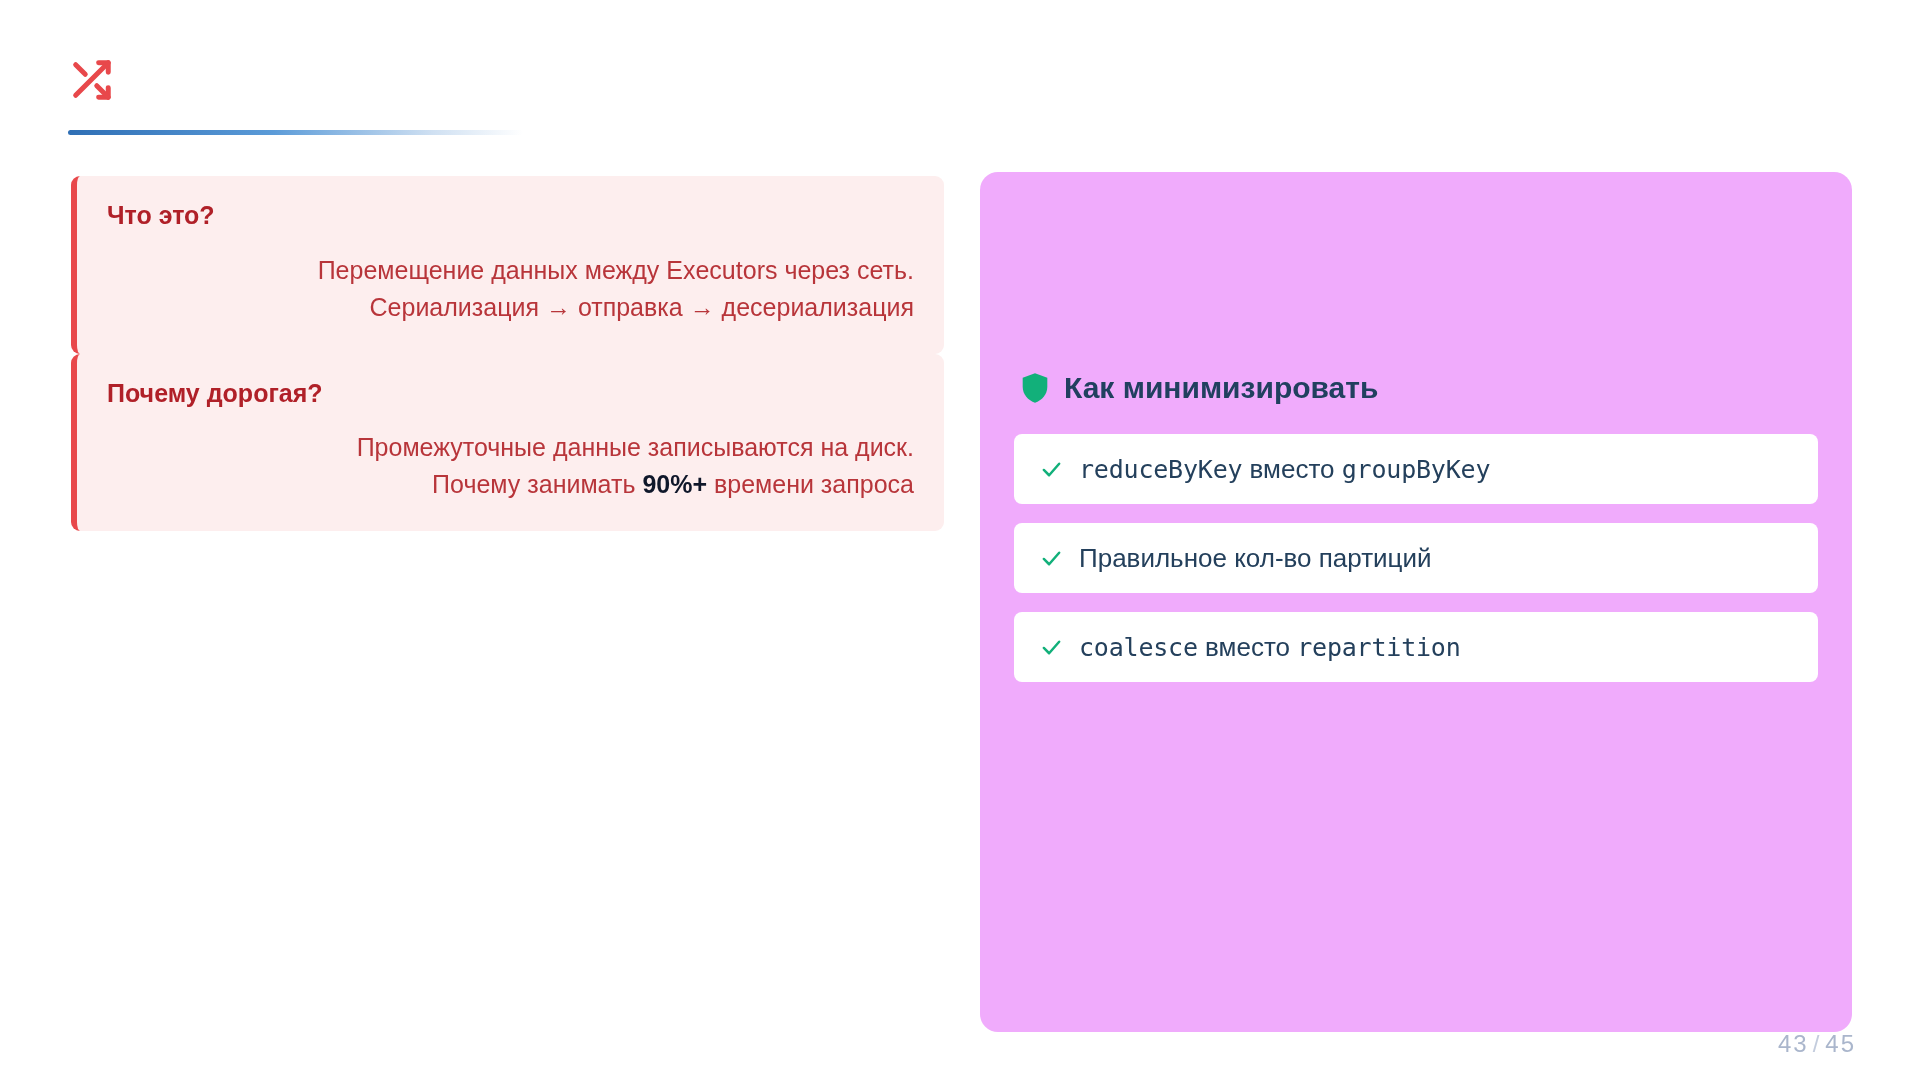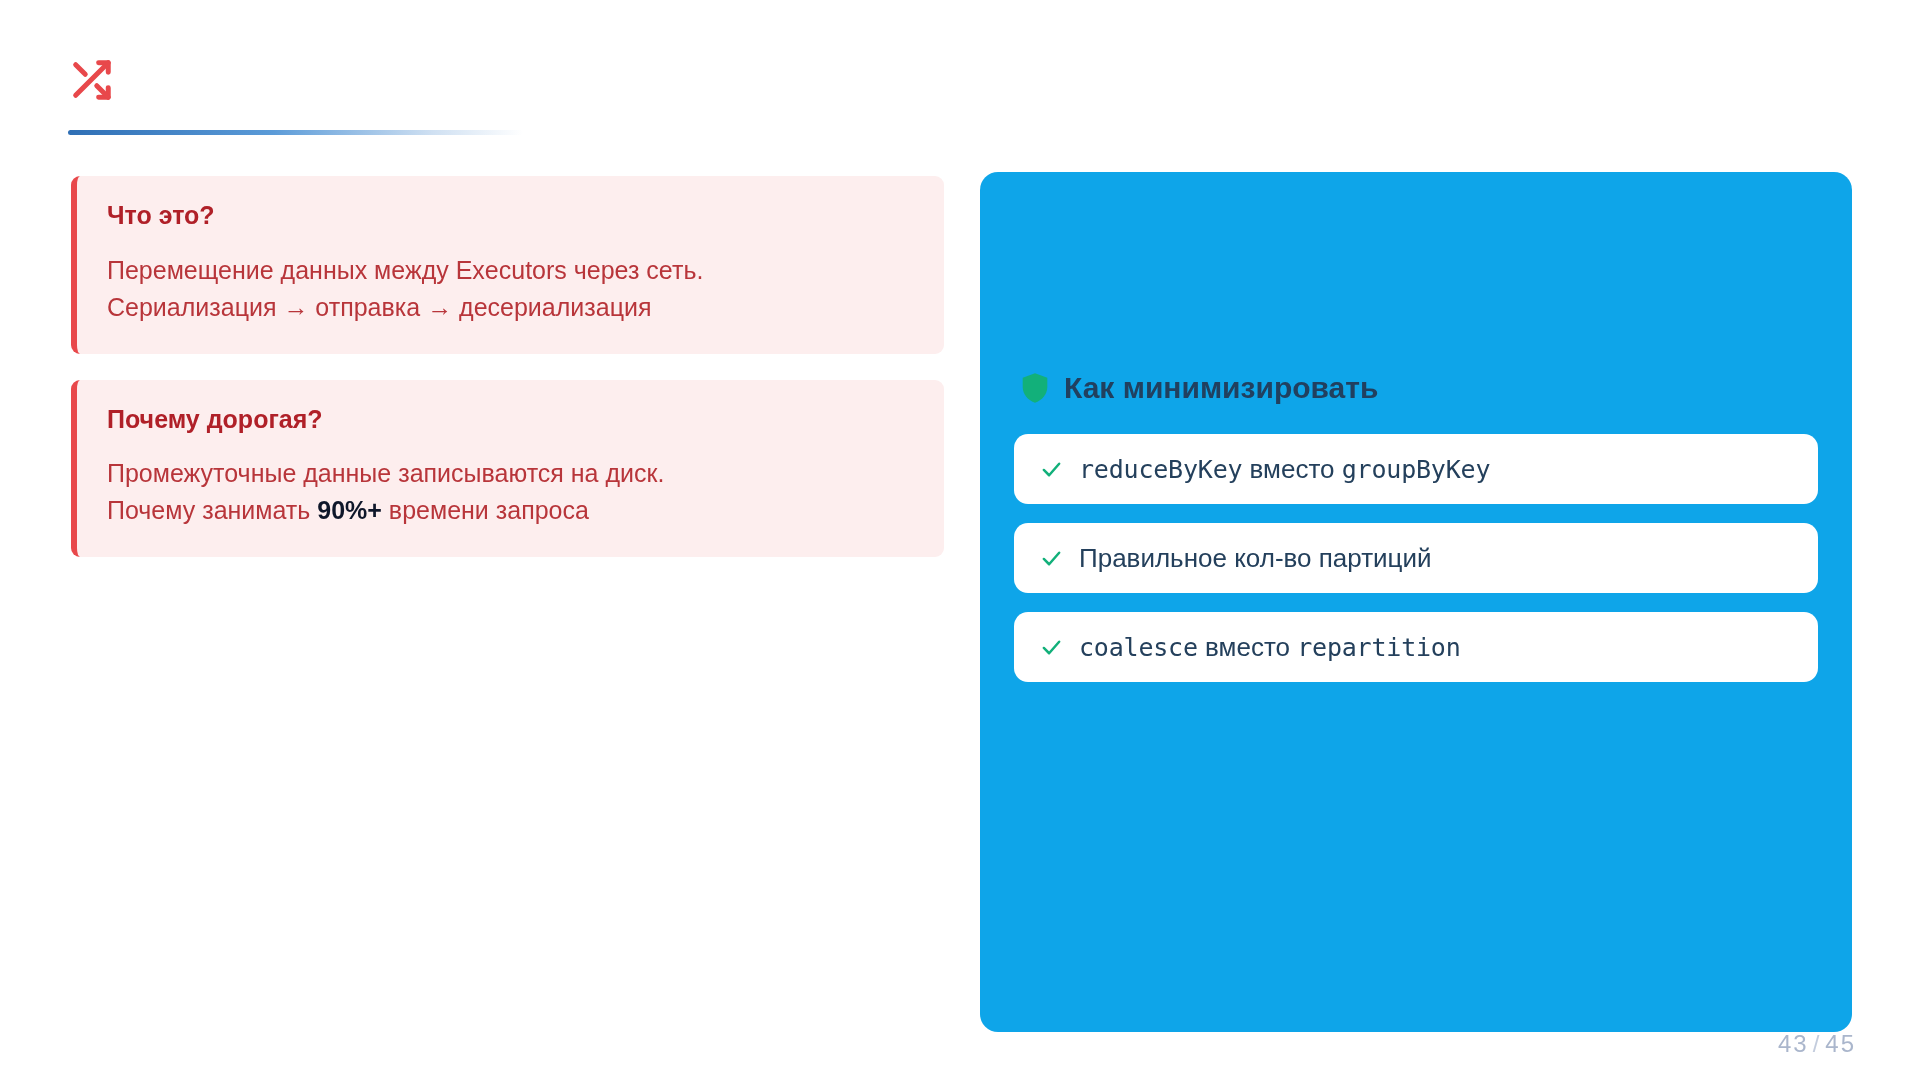--- a/index.html
+++ b/index.html
@@ -53,43 +53,43 @@
     position:absolute;
     left:71px; top:176px;
     width:873px;
   }
   .note-card {
     position:relative;
     background:#fdeeee;
     border-left:6px solid #e8484b;
     border-radius:9px;
     padding:26px 30px 28px 30px;
-    margin-bottom:26px;
   }
   .note-title {
     font-size:25px;
     font-weight:bold;
     color:#b02028;
     margin-bottom:22px;
     line-height:1.1;
   }
   .note-line {
     font-size:25px;
     color:#b8353a;
     line-height:1.48;
     white-space:nowrap;
+    text-align:right;
   }
   .note-line b { font-weight:bold; color:#0f172a; }
 
   
   .right-panel {
     position:absolute;
     left:980px; top:172px;
     width:872px; height:860px;
-    background:#0ea5e9;
+    background:#f0abfc;
     border-radius:18px;
   }
   .panel-head {
     position:absolute;
     left:40px; top:200px;
     display:flex;
     align-items:center;
     gap:14px;
   }
   .shield-icon { width:30px; height:32px; display:block; flex:0 0 30px; }
@@ -103,21 +103,21 @@
   .tips-list {
     position:absolute;
     left:34px; top:262px;
     width:804px;
   }
   .tip-card {
     display:flex;
     align-items:center;
     gap:16px;
     background:#ffffff;
-    border-radius:14px;
+    border-radius:8px;
     height:70px;
     padding:0 26px;
     margin-bottom:19px;
   }
   .check-icon { width:23px; height:23px; flex:0 0 23px; display:block; }
   .tip-text {
     font-size:26px;
     color:#24405c;
     line-height:1;
     white-space:nowrap;

